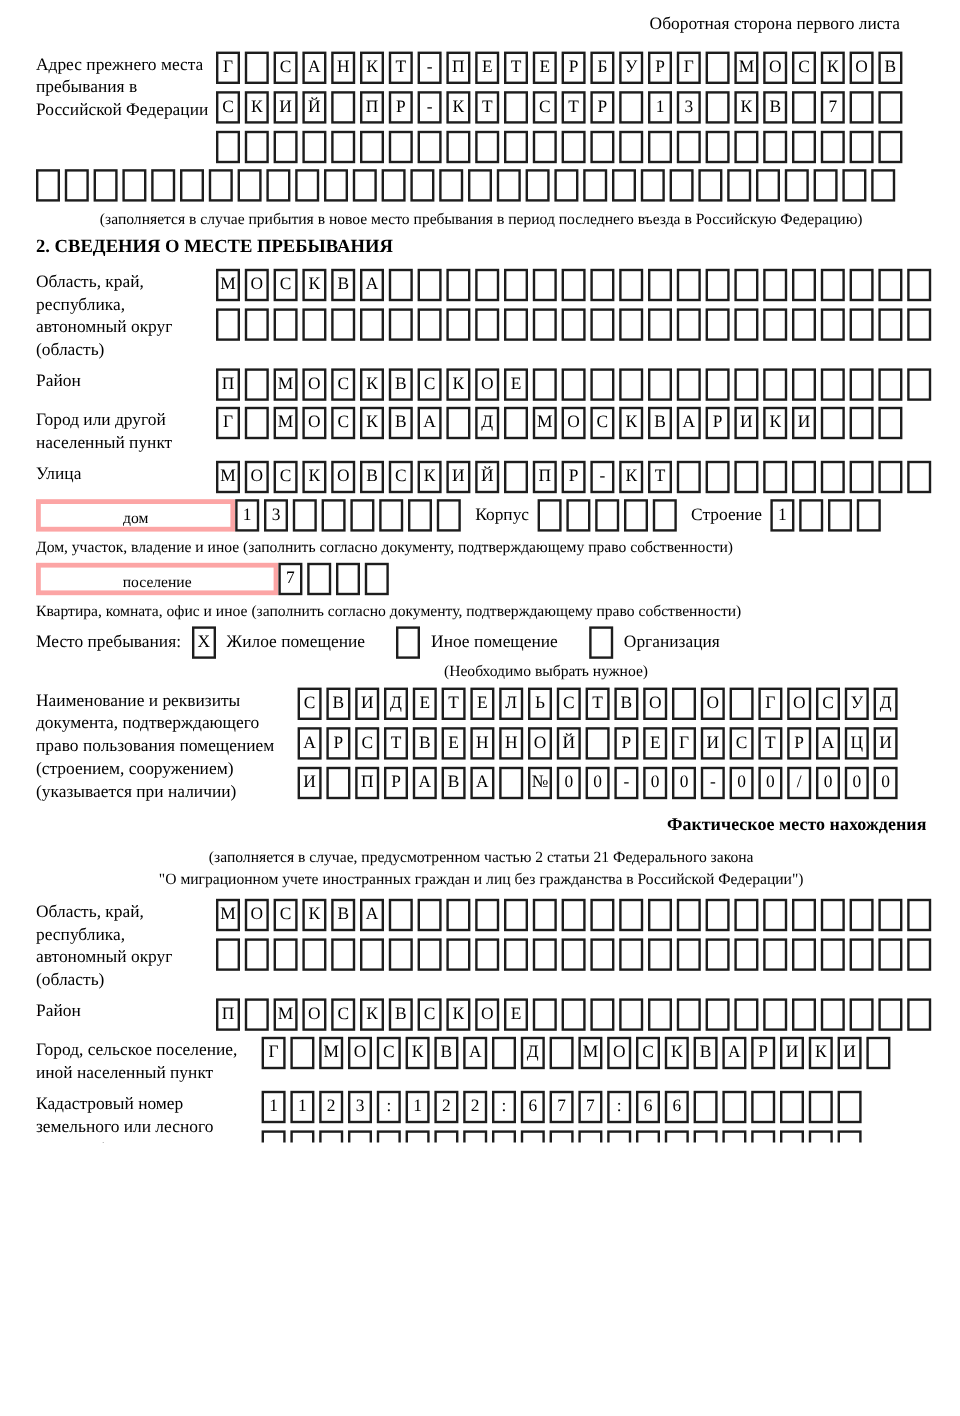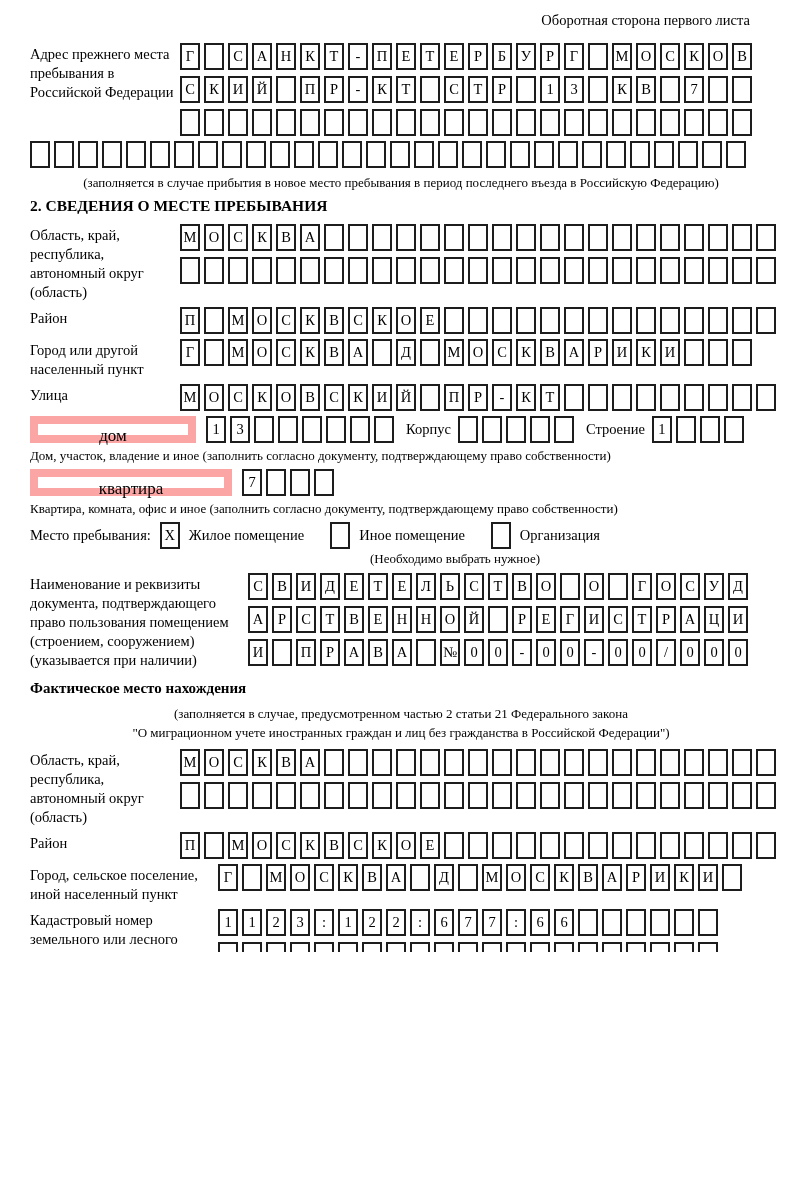--- a/index.html
+++ b/index.html
@@ -11,23 +11,23 @@
   .flabel.w188{flex:0 0 188px;}
   .flabel.w218{flex:0 0 218px;}
   .rows{display:flex;flex-direction:column;gap:6px;}
   .cell-row{display:flex;gap:4px;}
   .cell{box-sizing:border-box;flex:0 0 20px;width:20px;height:27px;border:2px solid #1d1d1d;text-align:center;font-size:14.5px;line-height:23px;background:#fff;overflow:hidden;}
   .fullrow{margin:1px 0 6px 0;}
   .note{font-size:13px;line-height:17px;}
   .note.center{text-align:center;margin:2px 0 4px 0;}
   .note.left{margin:1px 0 5px 0;}
   .section-title{text-align:left;font-weight:bold;font-size:15.5px;margin:6px 0 9px 0;}
-  .sub-title{text-align:left;font-weight:bold;font-size:15px;margin:10px 0 7px 0;}
+  .sub-title{text-align:right;font-weight:bold;font-size:15px;margin:10px 0 7px 0;}
   .house-row{display:flex;align-items:center;margin:2px 0 4px 0;}
-  .wide-box{box-sizing:border-box;width:166px;height:27px;border:8px solid #fca5a5;text-align:center;font-size:17px;line-height:23px;margin-right:10px;}
+  .wide-box{box-sizing:border-box;width:166px;height:27px;border:4px solid #fca5a5;text-align:center;font-size:13px;line-height:23px;}
   .wide-box.apt{width:202px;}
   .inline-label{font-size:14.5px;margin:0 7px 0 12px;white-space:nowrap;}
   .stay-row{display:flex;align-items:center;margin:3px 0 2px 0;}
   .stay-label{font-size:14.5px;margin-right:9px;}
   .opt-label{font-size:14.5px;margin:0 26px 0 9px;}
   .stay-note{text-align:center;font-size:13px;width:430px;margin:0 0 6px 210px;}
   .fact-notes{text-align:center;font-size:13px;line-height:19px;margin-bottom:7px;}
   .mark-area{width:430px;margin-left:335px;margin-top:2px;}
   .mark-box{box-sizing:border-box;width:358px;height:176px;border:2px solid #1d1d1d;margin-left:32px;}
   .mark-caption{text-align:center;font-size:13.5px;line-height:18px;margin-top:4px;}
@@ -340,21 +340,21 @@
     <div class="cell-row">
         <span class="cell">1</span>
         <span class="cell"></span>
         <span class="cell"></span>
         <span class="cell"></span>
       </div>
   </div>
   <div class="note left">Дом, участок, владение и иное (заполнить согласно документу, подтверждающему право собственности)</div>
 
   <div class="house-row">
-    <div class="wide-box apt">квартира</div>
+    <div class="wide-box apt">поселение</div>
     <div class="cell-row">
         <span class="cell">7</span>
         <span class="cell"></span>
         <span class="cell"></span>
         <span class="cell"></span>
       </div>
   </div>
   <div class="note left">Квартира, комната, офис и иное (заполнить согласно документу, подтверждающему право собственности)</div>
 
   <div class="stay-row">

